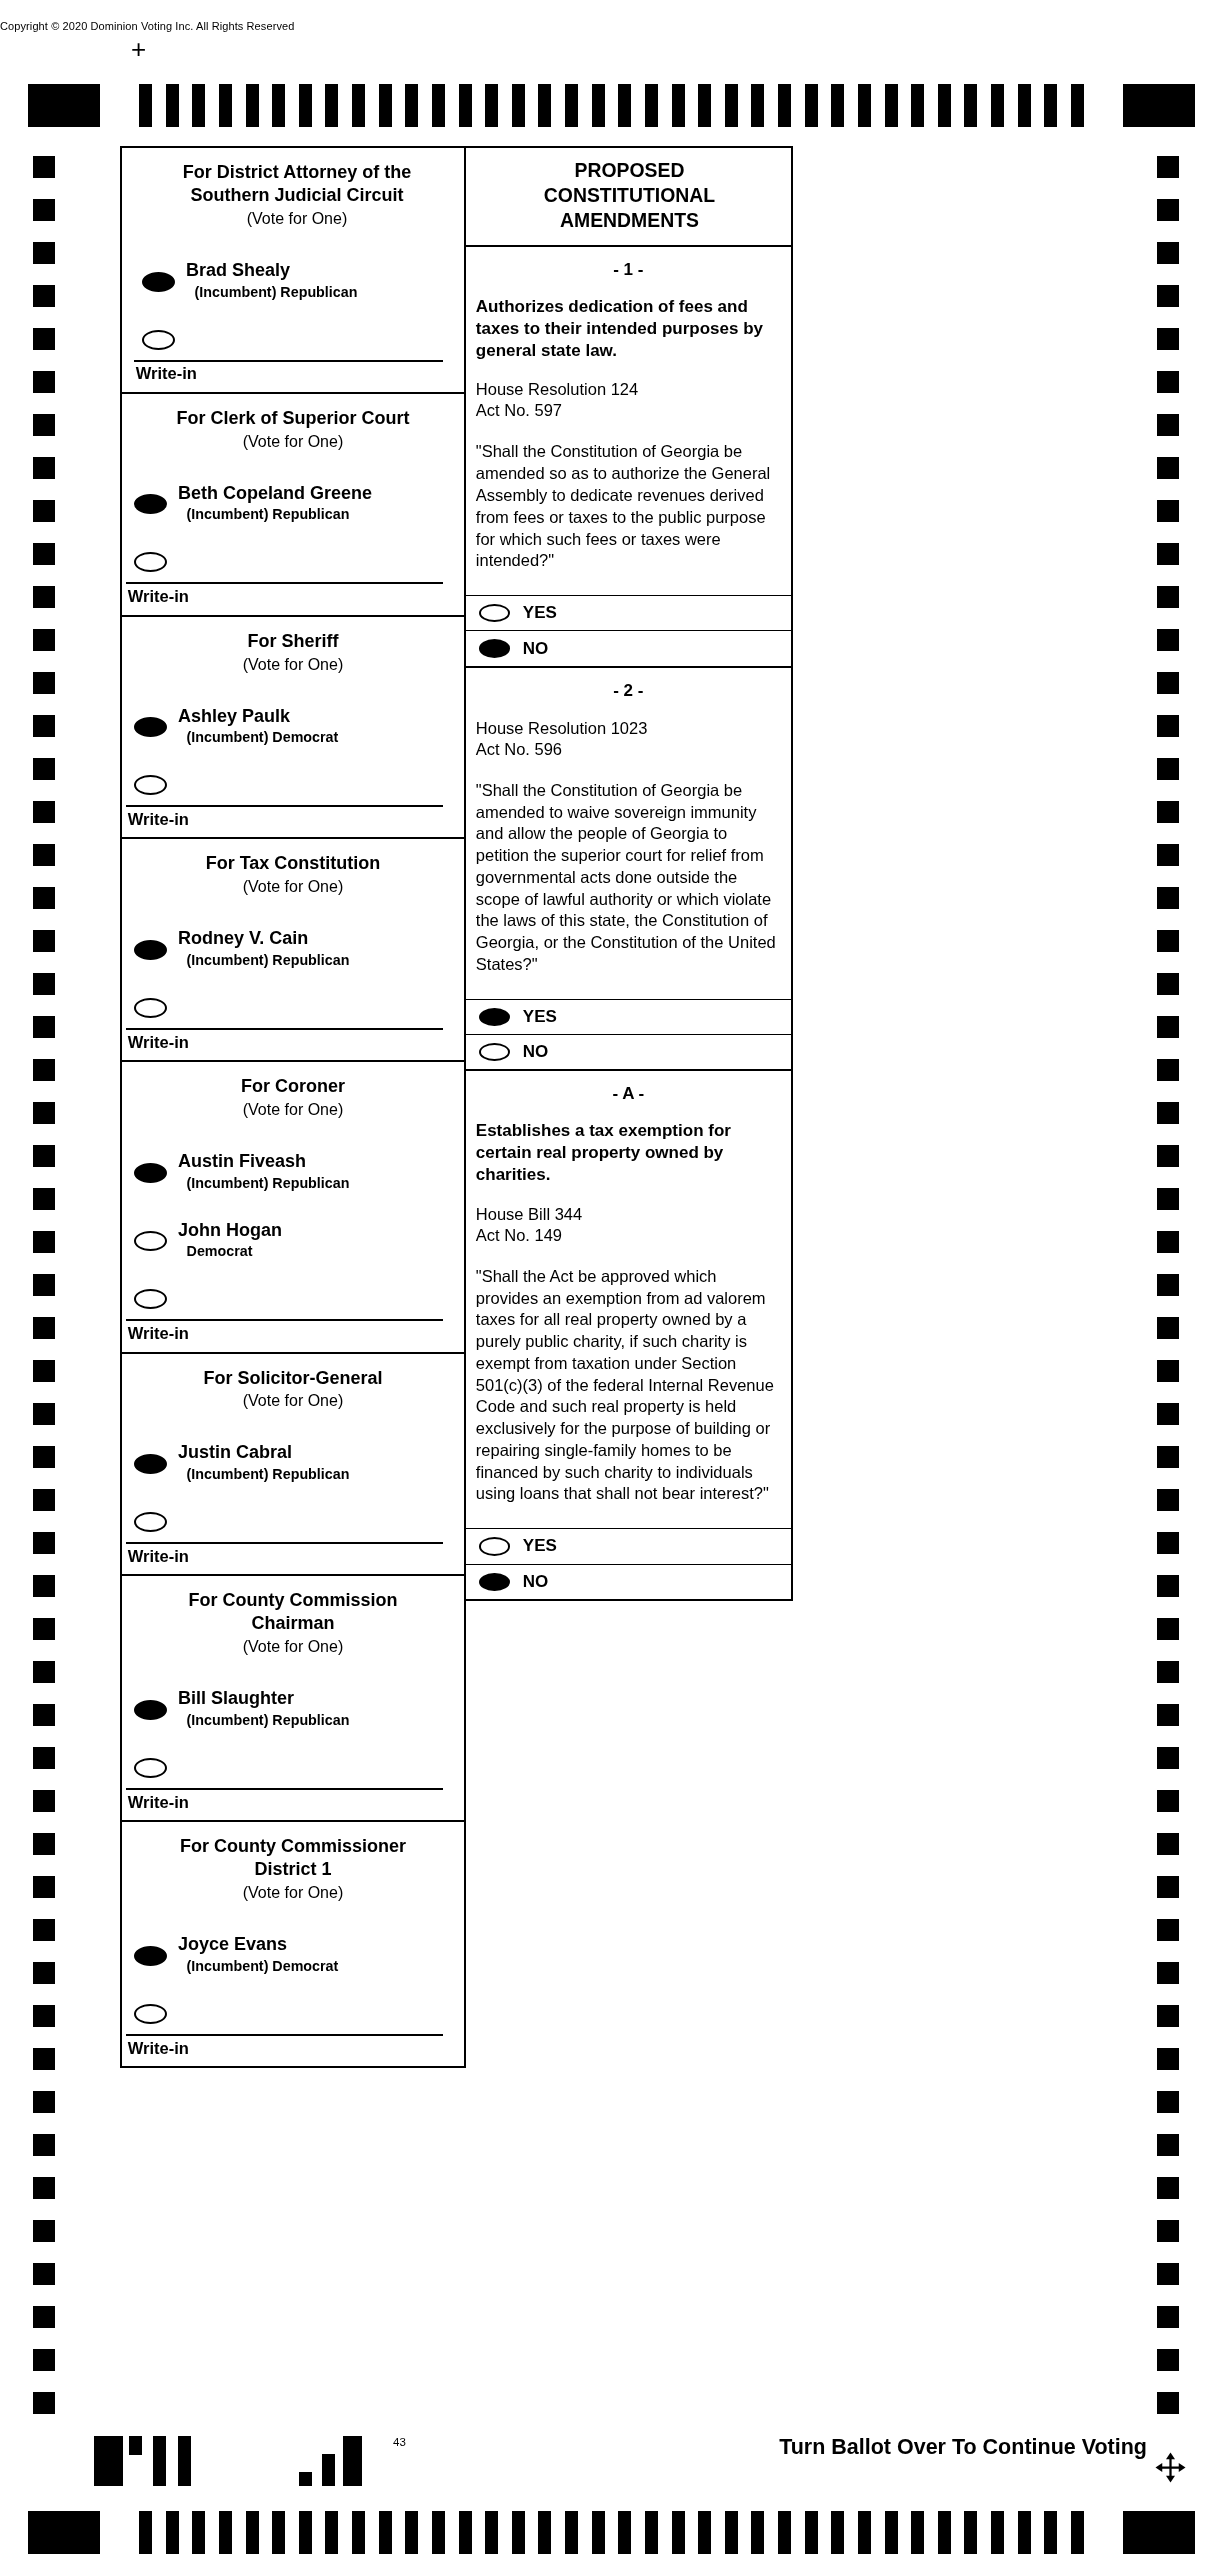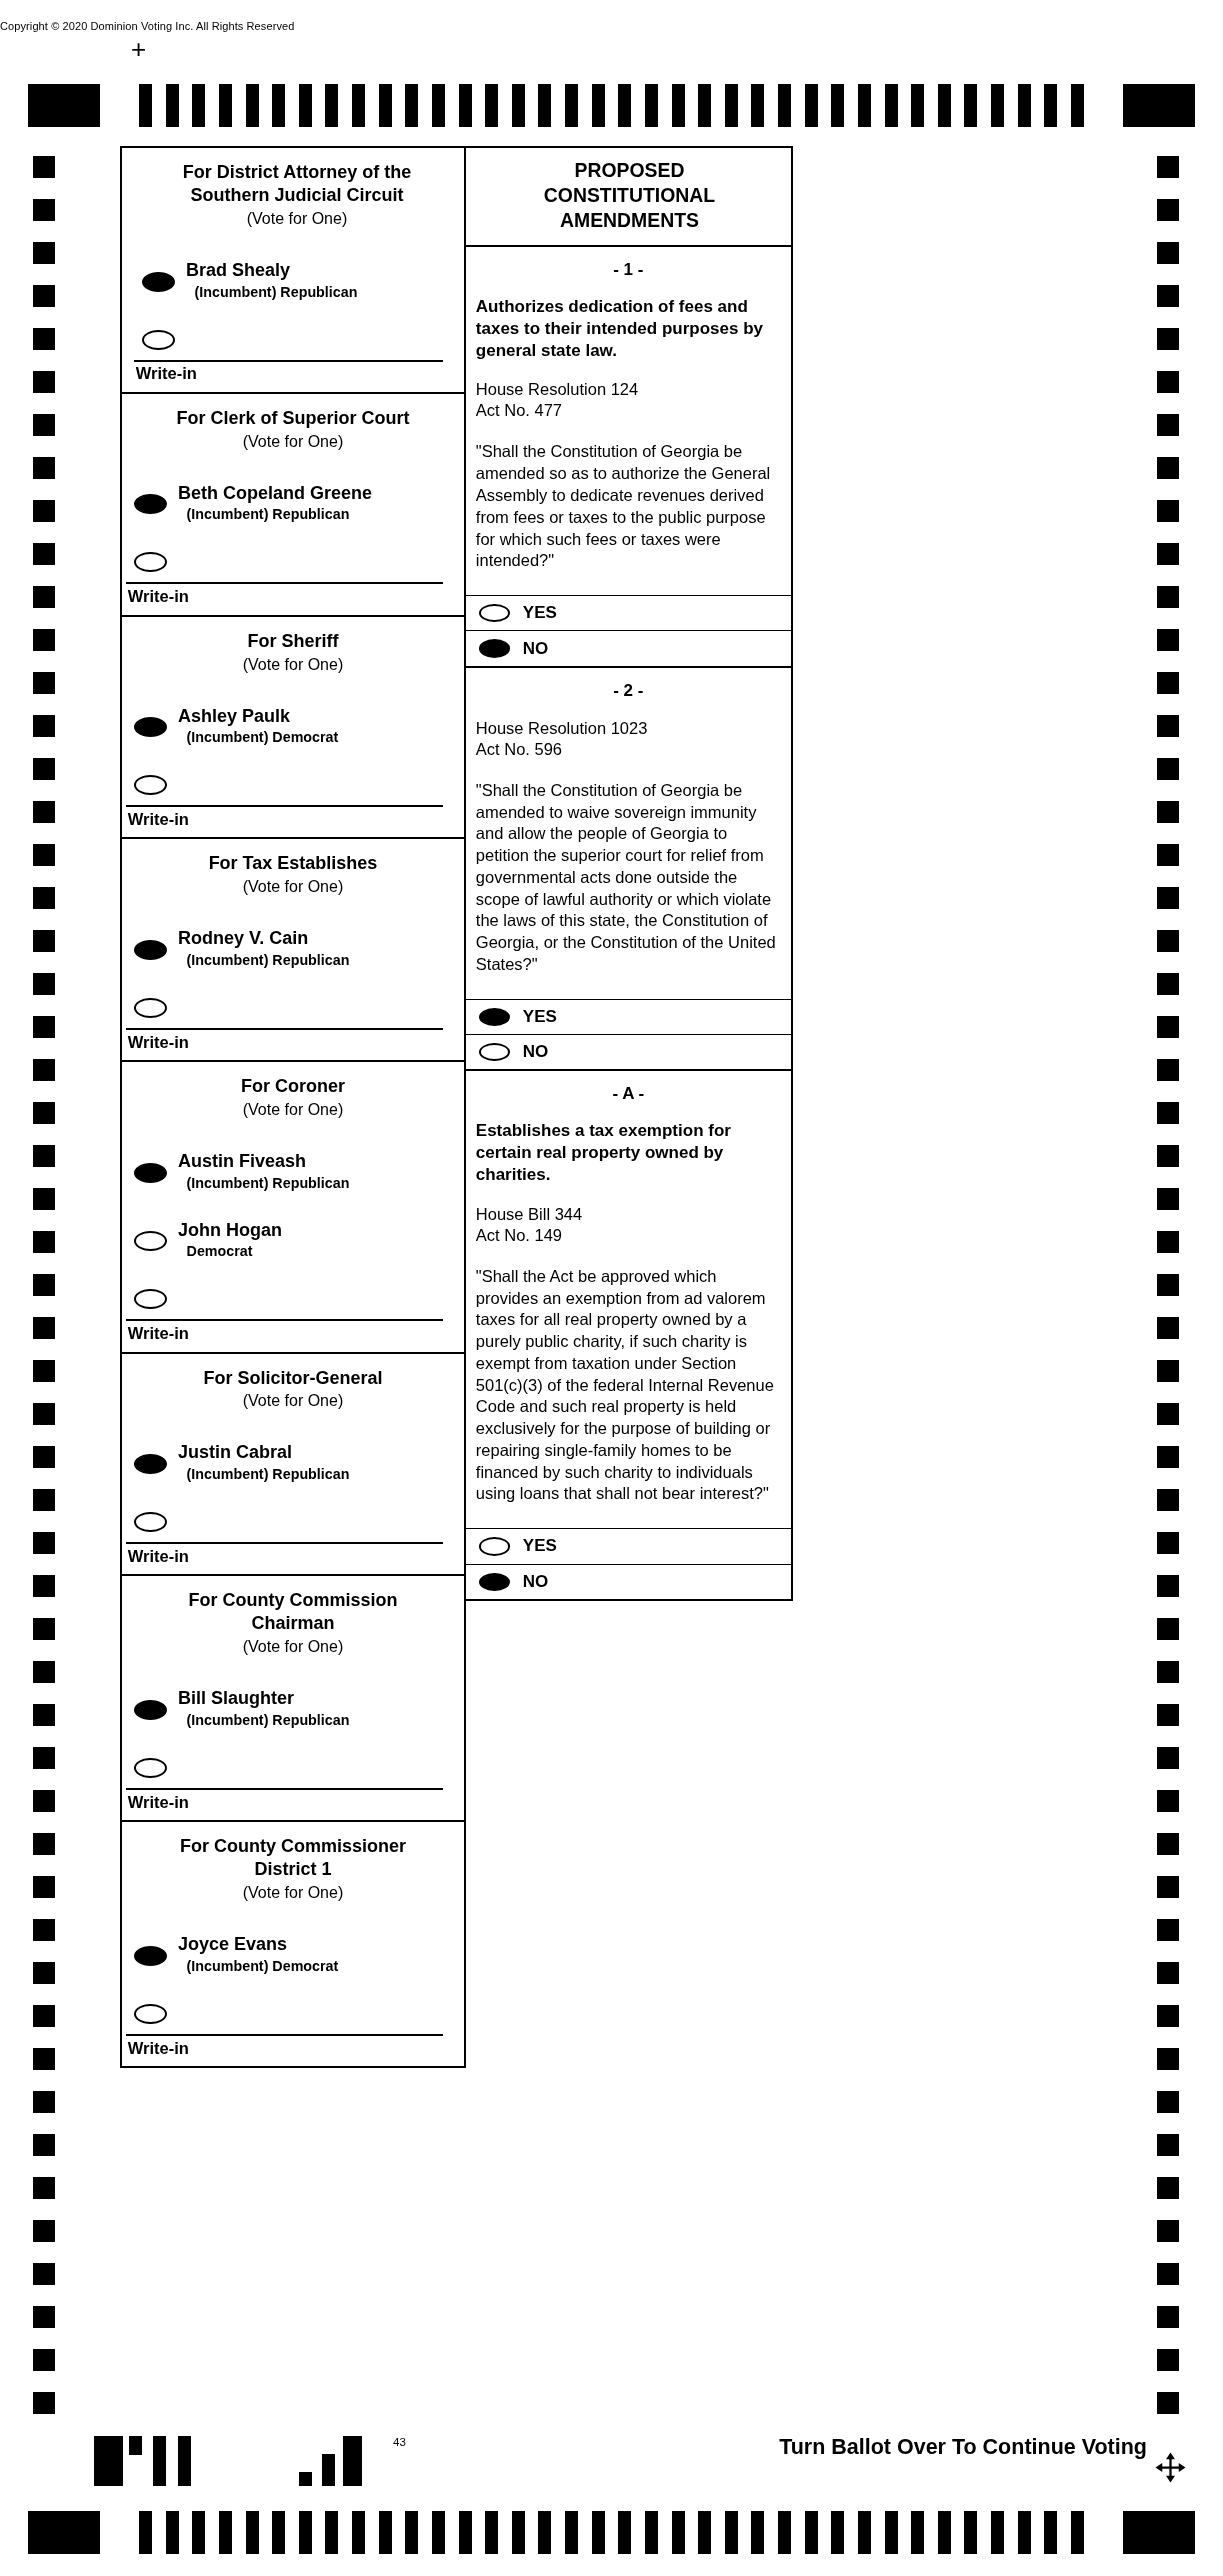--- a/index.html
+++ b/index.html
@@ -306,21 +306,21 @@
   </div>
         </div>
     <div class="writein">
       <span class="oval"></span>
       <div class="writein-line"></div>
       <div class="writein-label">Write-in</div>
     </div>
   </section>
       <section class="contest">
     <header class="contest-header">
-      <div class="contest-title">For Tax Establishes</div>
+      <div class="contest-title">For Tax Constitution</div>
       <div class="contest-sub">(Vote for One)</div>
     </header>
     <div class="candidates">
           <div class="candidate">
     <span class="oval filled"></span>
     <div class="cand-text">
       <div class="cand-name">Rodney V. Cain</div>
       <div class="cand-detail">(Incumbent) Republican</div>
     </div>
   </div>
@@ -421,21 +421,21 @@
     </div>
   <div class="col-right">
       <div class="measure-header">
         <div class="mh-inner">PROPOSED CONSTITUTIONAL AMENDMENTS</div>
       </div>
       <section class="measure">
     <div class="measure-number">- 1 -</div>
     <div class="measure-summary">Authorizes dedication of fees and taxes to their intended purposes by general state law.</div>
     <div class="measure-ref">
           <div>House Resolution 124</div>
-          <div>Act No. 477</div>
+          <div>Act No. 597</div>
         </div>
     <div class="measure-question">"Shall the Constitution of Georgia be amended so as to authorize the General Assembly to dedicate revenues derived from fees or taxes to the public purpose for which such fees or taxes were intended?"</div>
     <div class="options">
           <div class="option">
     <span class="oval"></span>
     <span class="option-label">YES</span>
   </div>
           <div class="option">
     <span class="oval filled"></span>
     <span class="option-label">NO</span>

